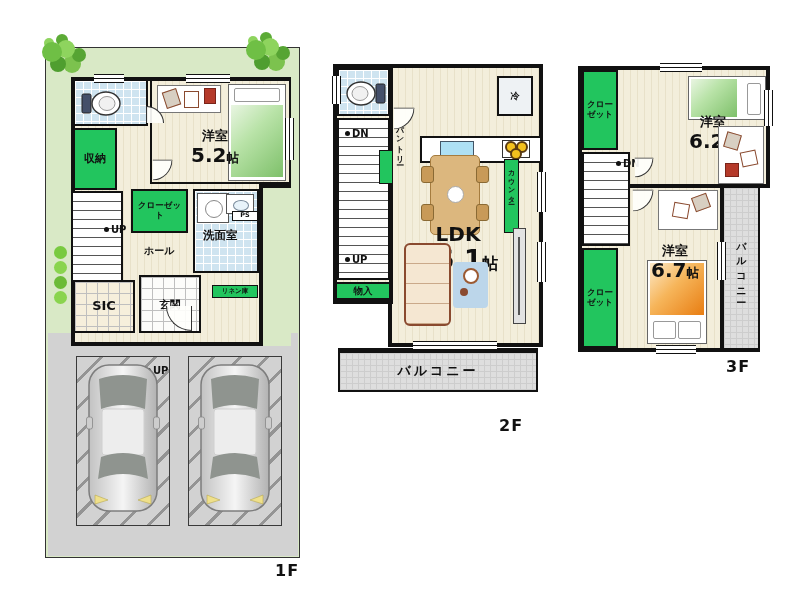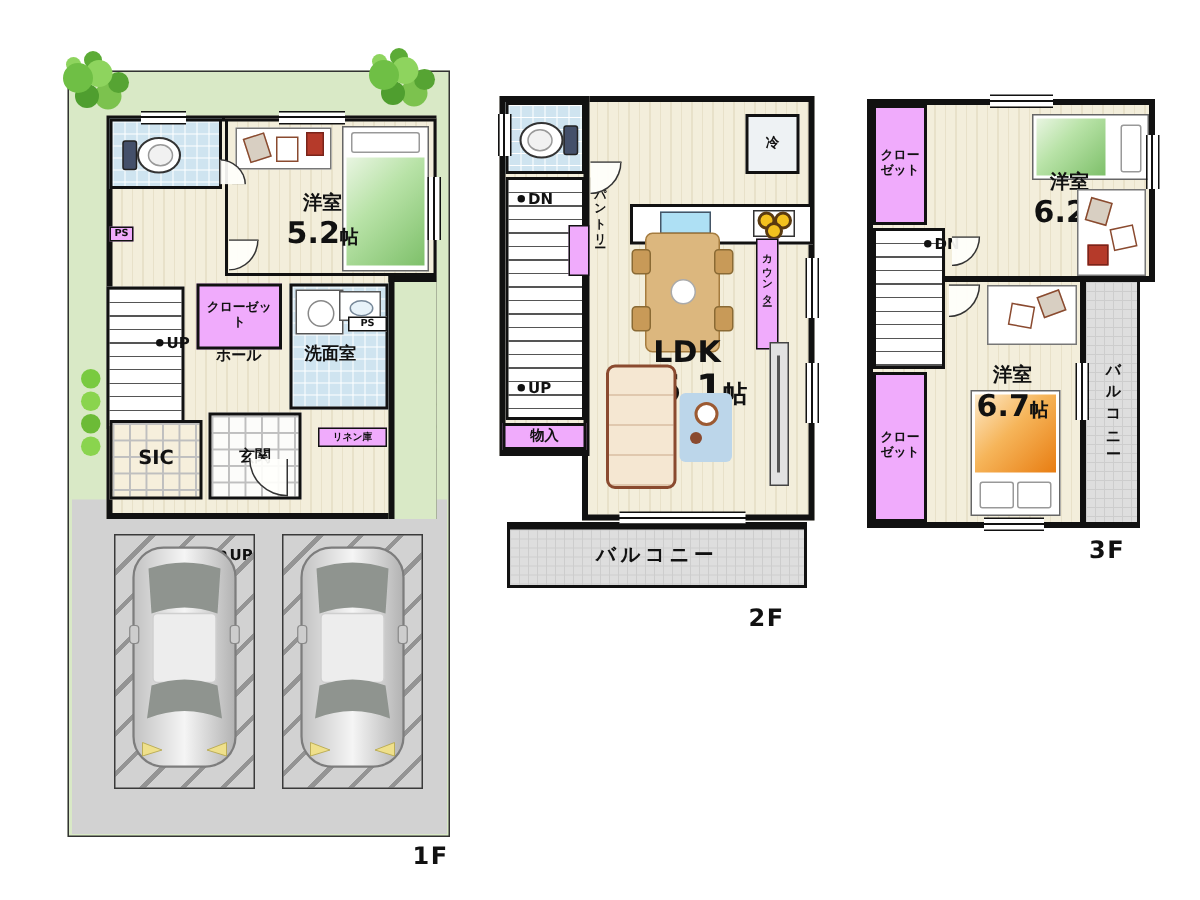--- a/index.html
+++ b/index.html
@@ -9,21 +9,21 @@
 
   
   .site{border:1.5px solid #333;background:#d9e9c6;}
   .driveway{background:#d2d2d2;}
   .base{border:4.5px solid #111;background-color:#f3eedb;
         background-image:repeating-linear-gradient(90deg,rgba(0,0,0,0) 0 6px,#e8e1c9 6px 7px);}
   .room{border:2px solid #111;}
   .wood{background-color:#f3eedb;background-image:repeating-linear-gradient(90deg,rgba(0,0,0,0) 0 6px,#e8e1c9 6px 7px);}
   .tileblue{background-color:#cfe4f0;background-image:linear-gradient(#fff 1px,transparent 1px),linear-gradient(90deg,#fff 1px,transparent 1px);background-size:8px 8px;}
   .tilewhite{background-color:#fcfcfa;background-image:linear-gradient(#bfbfbf 1px,transparent 1px),linear-gradient(90deg,#bfbfbf 1px,transparent 1px);background-size:11px 11px;}
-  .tan{background:#f0abfc;}
+  .tan{background:#22c55e;}
   .stairs{background-color:#fff;background-image:repeating-linear-gradient(180deg,transparent 0 8px,#555 8px 9px);}
   .balcony{background-color:#dedede;background-image:linear-gradient(#cdcdcd 1px,transparent 1px),linear-gradient(90deg,#cdcdcd 1px,transparent 1px);background-size:6px 6px;}
   .hatch{background-image:repeating-linear-gradient(135deg,transparent 0 16px,#949494 16px 19px);}
   .greenpatch{background:#d9e9c6;}
 
   
   .lbl{position:absolute;font-weight:bold;line-height:1.15;white-space:nowrap;}
   .ctr{display:flex;align-items:center;justify-content:center;text-align:center;}
   .roomname{font-size:13px;}
   .roomsize{font-size:20px;}
@@ -114,29 +114,32 @@
       <div class="lbl ctr" style="left:18px;top:42px;width:90px;height:50px;flex-direction:column;">
         <span class="roomname">洋室</span>
         <span class="roomsize"><span>5.2</span><span class="unit">帖</span></span>
       </div>
     </div>
 
     <div class="abs room tan tiny lbl ctr" style="left:27px;top:71px;width:16px;height:10px;border-width:1px;">
         <span>PS</span>
       </div>
 
+    <div class="abs room tan" style="left:27px;top:80px;width:44px;height:62px;">
+      <div class="lbl ctr roomname" style="left:0;top:0;right:0;bottom:0;position:absolute;font-size:11px;">収納</div>
+    </div>
 
     <div class="abs room stairs" style="left:25px;top:143px;width:52px;height:95px;"></div>
     <div class="lbl dl" style="left:58px;top:176px;"><span>UP</span></div>
 
     <div class="abs room tan" style="left:85px;top:141px;width:57px;height:44px;">
       <div class="lbl ctr small" style="position:absolute;left:4px;top:0;right:4px;bottom:0;">クローゼット</div>
     </div>
 
-    <div class="lbl" style="left:98px;top:184px;font-size:10px;">ホール</div>
+    <div class="lbl" style="left:98px;top:197px;font-size:10px;">ホール</div>
 
     <div class="abs room tileblue" style="left:147px;top:141px;width:66px;height:84px;">
       <div class="wmachine" style="left:2px;top:2px;width:30px;height:28px;"></div>
       <div class="basin" style="right:3px;top:3px;width:26px;height:18px;"></div>
       <div class="lbl" style="left:8px;top:38px;font-size:11.5px;">洗面室</div>
       <div class="abs room tan tiny lbl ctr" style="left:17px;top:62px;width:46px;height:13px;border-width:1px;">
           <span>リネン庫</span>
         </div>
     </div>
     <div class="abs tiny lbl ctr" style="left:186px;top:131px;width:26px;height:10px;background:#fff;border:1px solid #111;">
@@ -254,21 +257,21 @@
     <div class="abs room balcony" style="left:5px;top:286px;width:200px;height:44px;border-top:5px solid #111;">
       <div class="lbl ctr" style="position:absolute;left:0;top:0;right:0;bottom:0;font-size:13px;letter-spacing:3px;">バルコニー</div>
     </div>
 
     <div class="door" style="left:60px;top:46px;width:20px;height:20px;transform:rotate(90deg);"></div>
     <div class="winv" style="left:-1px;top:14px;height:28px;"></div>
     <div class="winv" style="left:204px;top:110px;height:40px;"></div>
     <div class="winv" style="left:204px;top:180px;height:40px;"></div>
     <div class="winh" style="left:80px;top:279px;width:84px;"></div>
 
-    <div class="lbl floorlbl" style="left:166px;top:341px;">2F</div>
+    <div class="lbl floorlbl" style="left:166px;top:355px;">2F</div>
   </div>
 
   <div class="abs" style="left:578px;top:62px;width:200px;height:330px;">
     <div class="abs base" style="left:0px;top:4px;width:192px;height:122px;"></div>
     <div class="abs base" style="left:0px;top:122px;width:182px;height:168px;"></div>
 
     <div class="abs room tan" style="left:4px;top:8px;width:36px;height:80px;">
       <div class="lbl ctr small" style="position:absolute;left:2px;top:0;right:2px;bottom:0;">クローゼット</div>
     </div>
 

